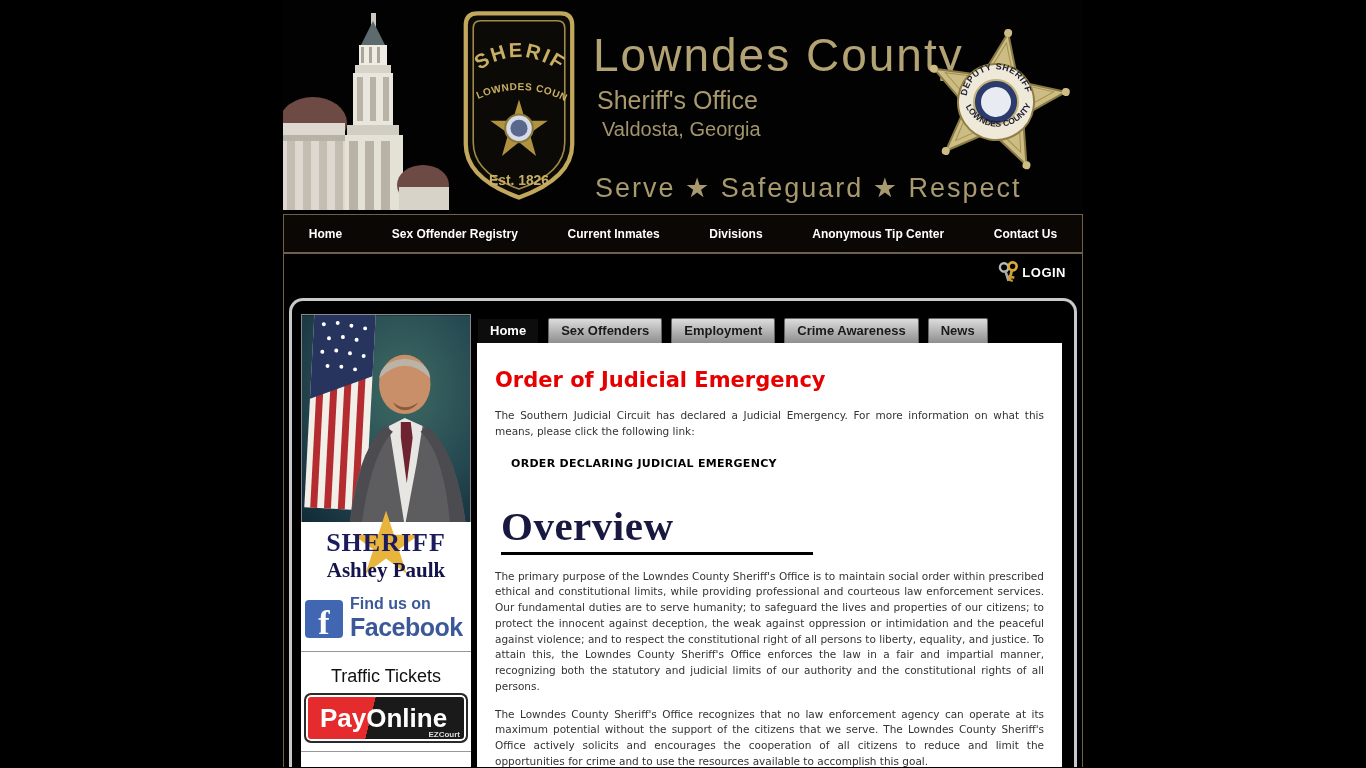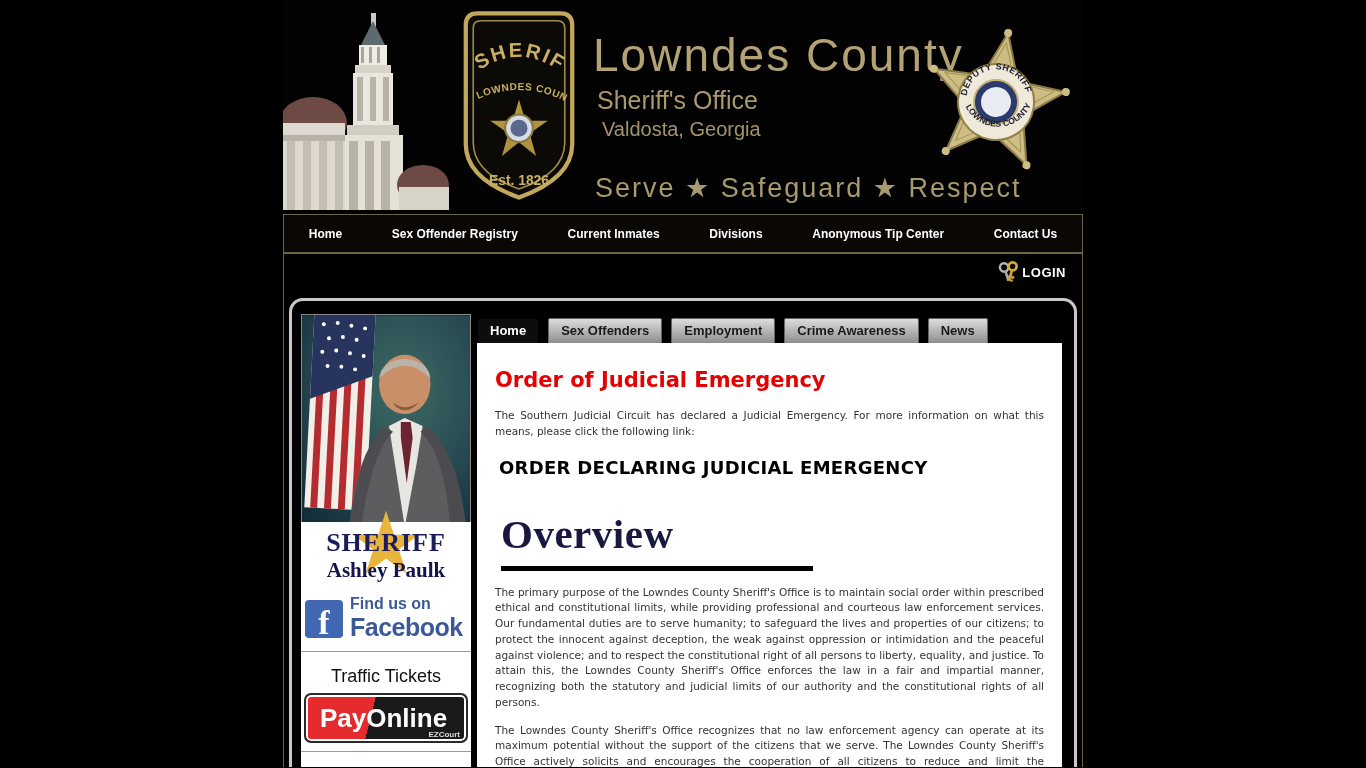--- a/index.html
+++ b/index.html
@@ -55,22 +55,22 @@
   .gap-strip { height:16px; background:#fff; }
 
   
   .content { flex:1; padding:17px 12px 0 4px; display:flex; flex-direction:column; }
   .tabs { display:flex; gap:9px; }
   .tab { font-size:13px; font-weight:bold; padding:4px 12px 5px 12px; border:1px solid #666; border-bottom:none; background:linear-gradient(#dcdcdc, #8e8e8e); color:#1a1a1a; cursor:pointer; border-radius:2px 2px 0 0; white-space:nowrap; }
   .tab.active { background:#0d0d0d; color:#fff; border-color:#000; }
   .panel { background:#fff; flex:1; padding:25px 18px 0 18px; font-family:"DejaVu Sans", sans-serif; }
   .red-h { color:#e60000; font-size:21px; font-weight:bold; font-family:"DejaVu Sans", sans-serif; margin-bottom:16px; }
   .body-p { font-size:10.5px; line-height:1.5; color:#333; text-align:justify; }
-  .order-link { font-size:18px; font-weight:bold; color:#000; margin:17px 0 10px 4px; letter-spacing:0.3px; cursor:pointer; display:inline-block; }
-  .overview-wrap { margin:22px 0 14px 6px; width:312px; border-bottom:5px solid #000000; padding-bottom:8px; }
+  .order-link { font-size:11px; font-weight:bold; color:#000; margin:17px 0 10px 16px; letter-spacing:0.3px; cursor:pointer; display:inline-block; }
+  .overview-wrap { margin:22px 0 14px 6px; width:312px; border-bottom:3px solid #000000; padding-bottom:2px; }
   .overview-h { font-family:"Liberation Serif", serif; font-weight:bold; font-size:41px; color:#181840; letter-spacing:0.5px; }
   .p-spacer { height:12px; }
 
   svg text { font-family:"Liberation Sans", sans-serif; }
 </style>
 </head>
 <body>
 
 <div class="site">
 

